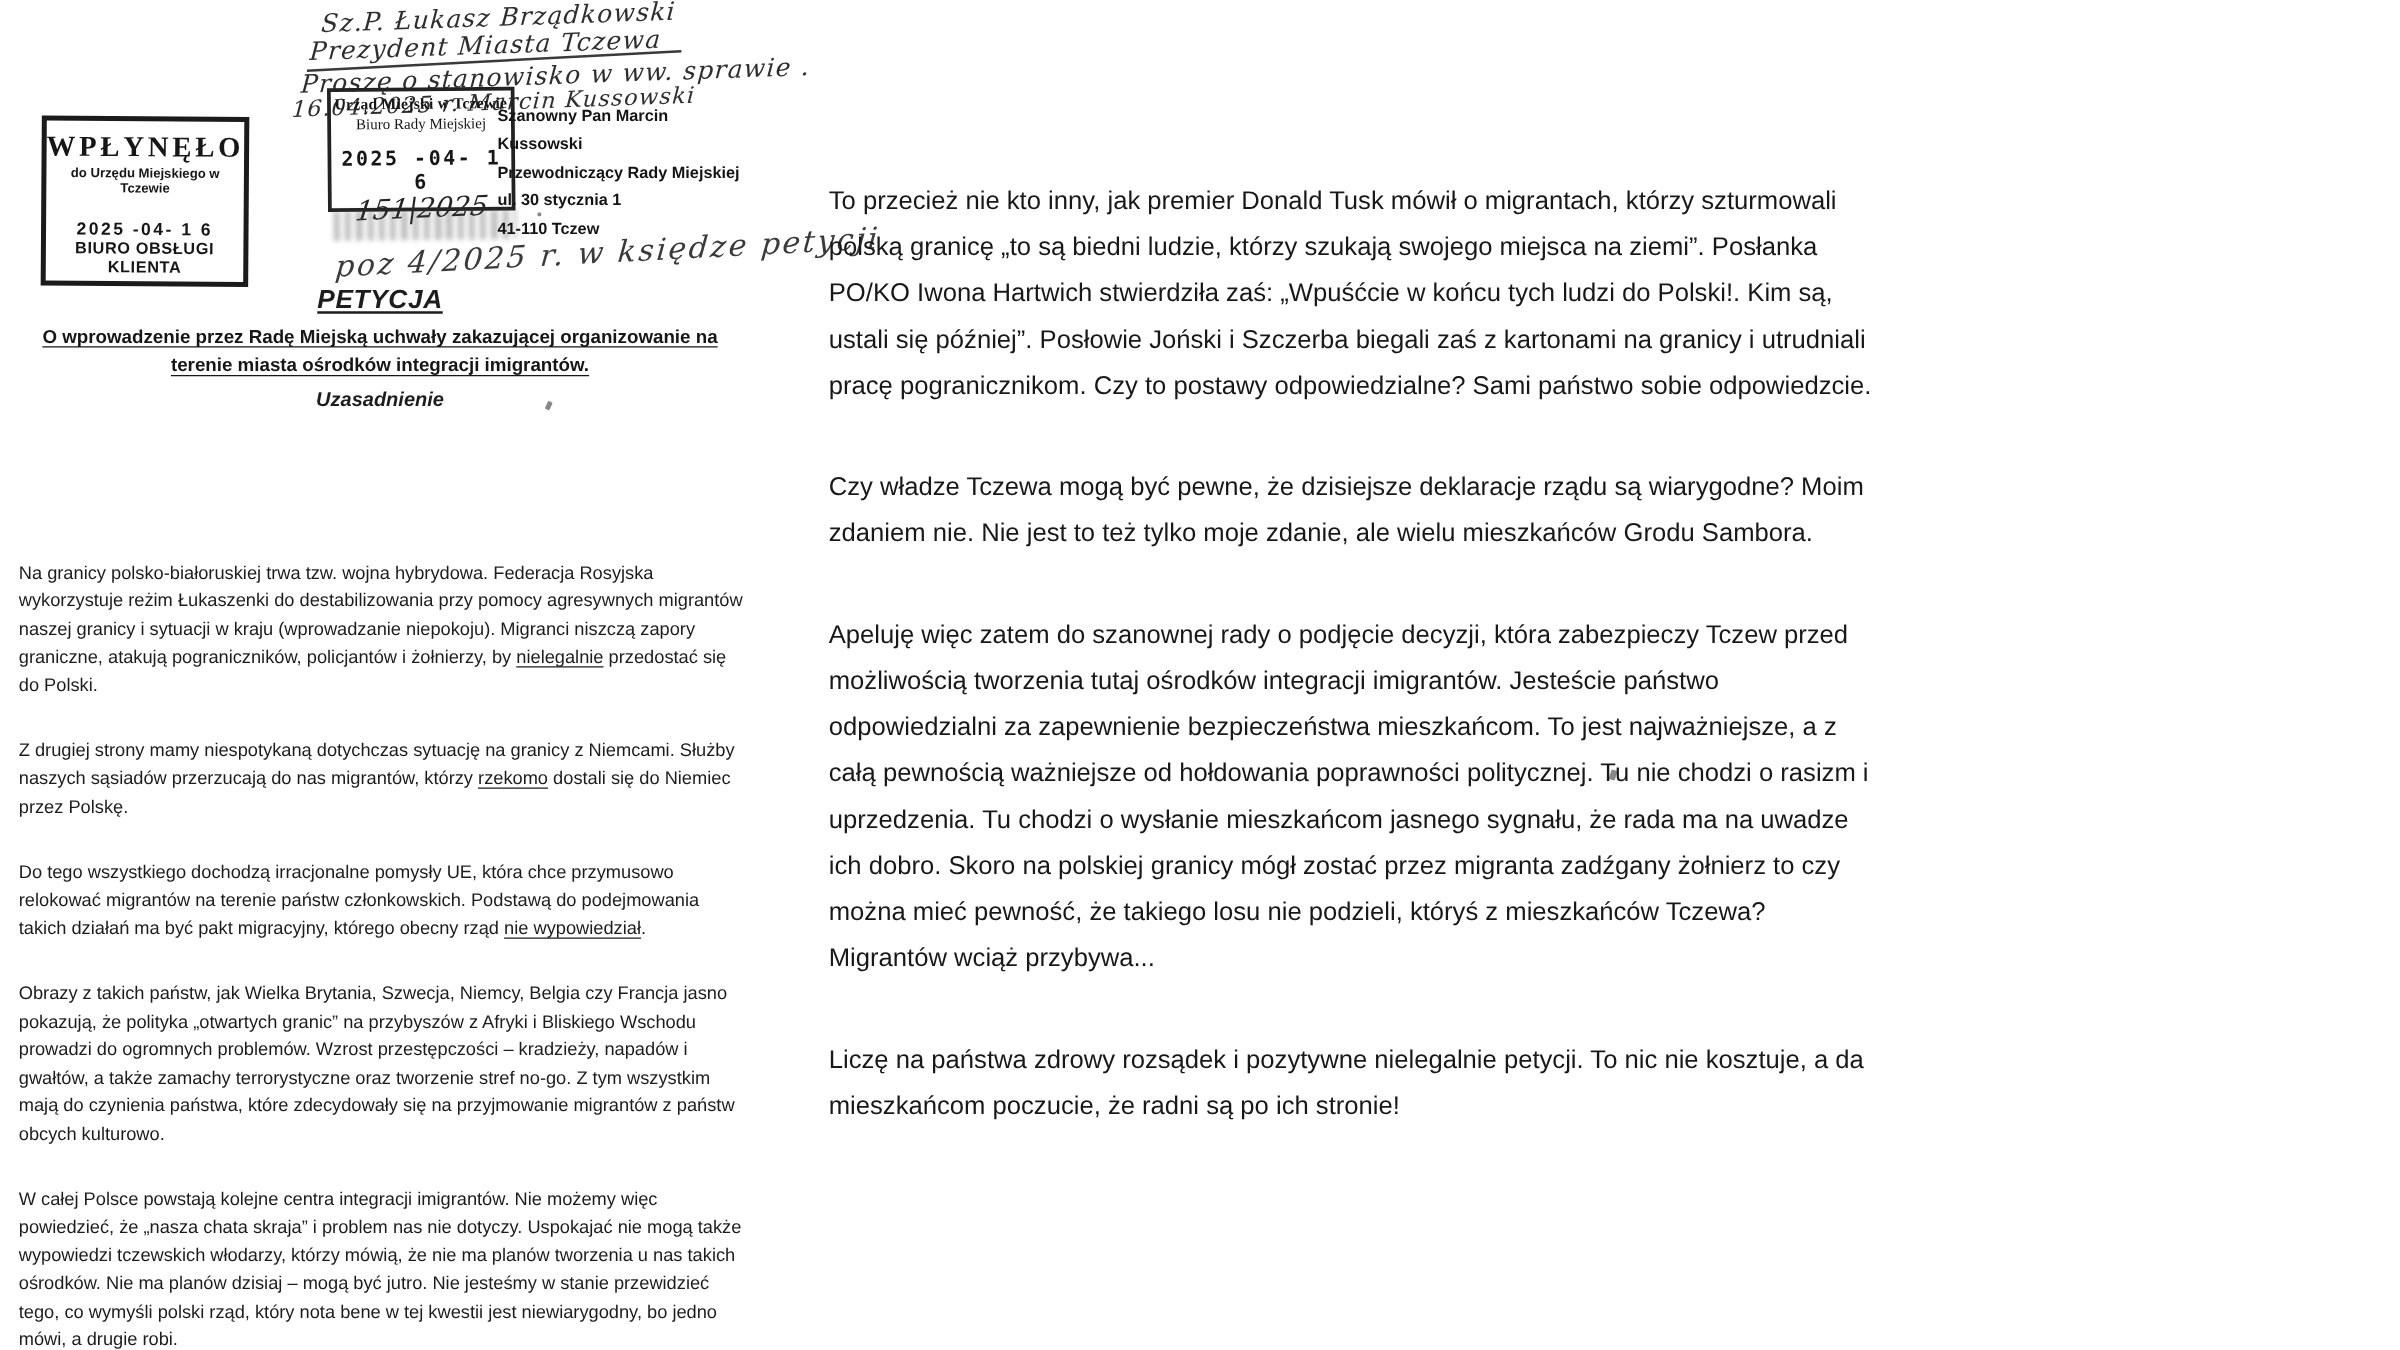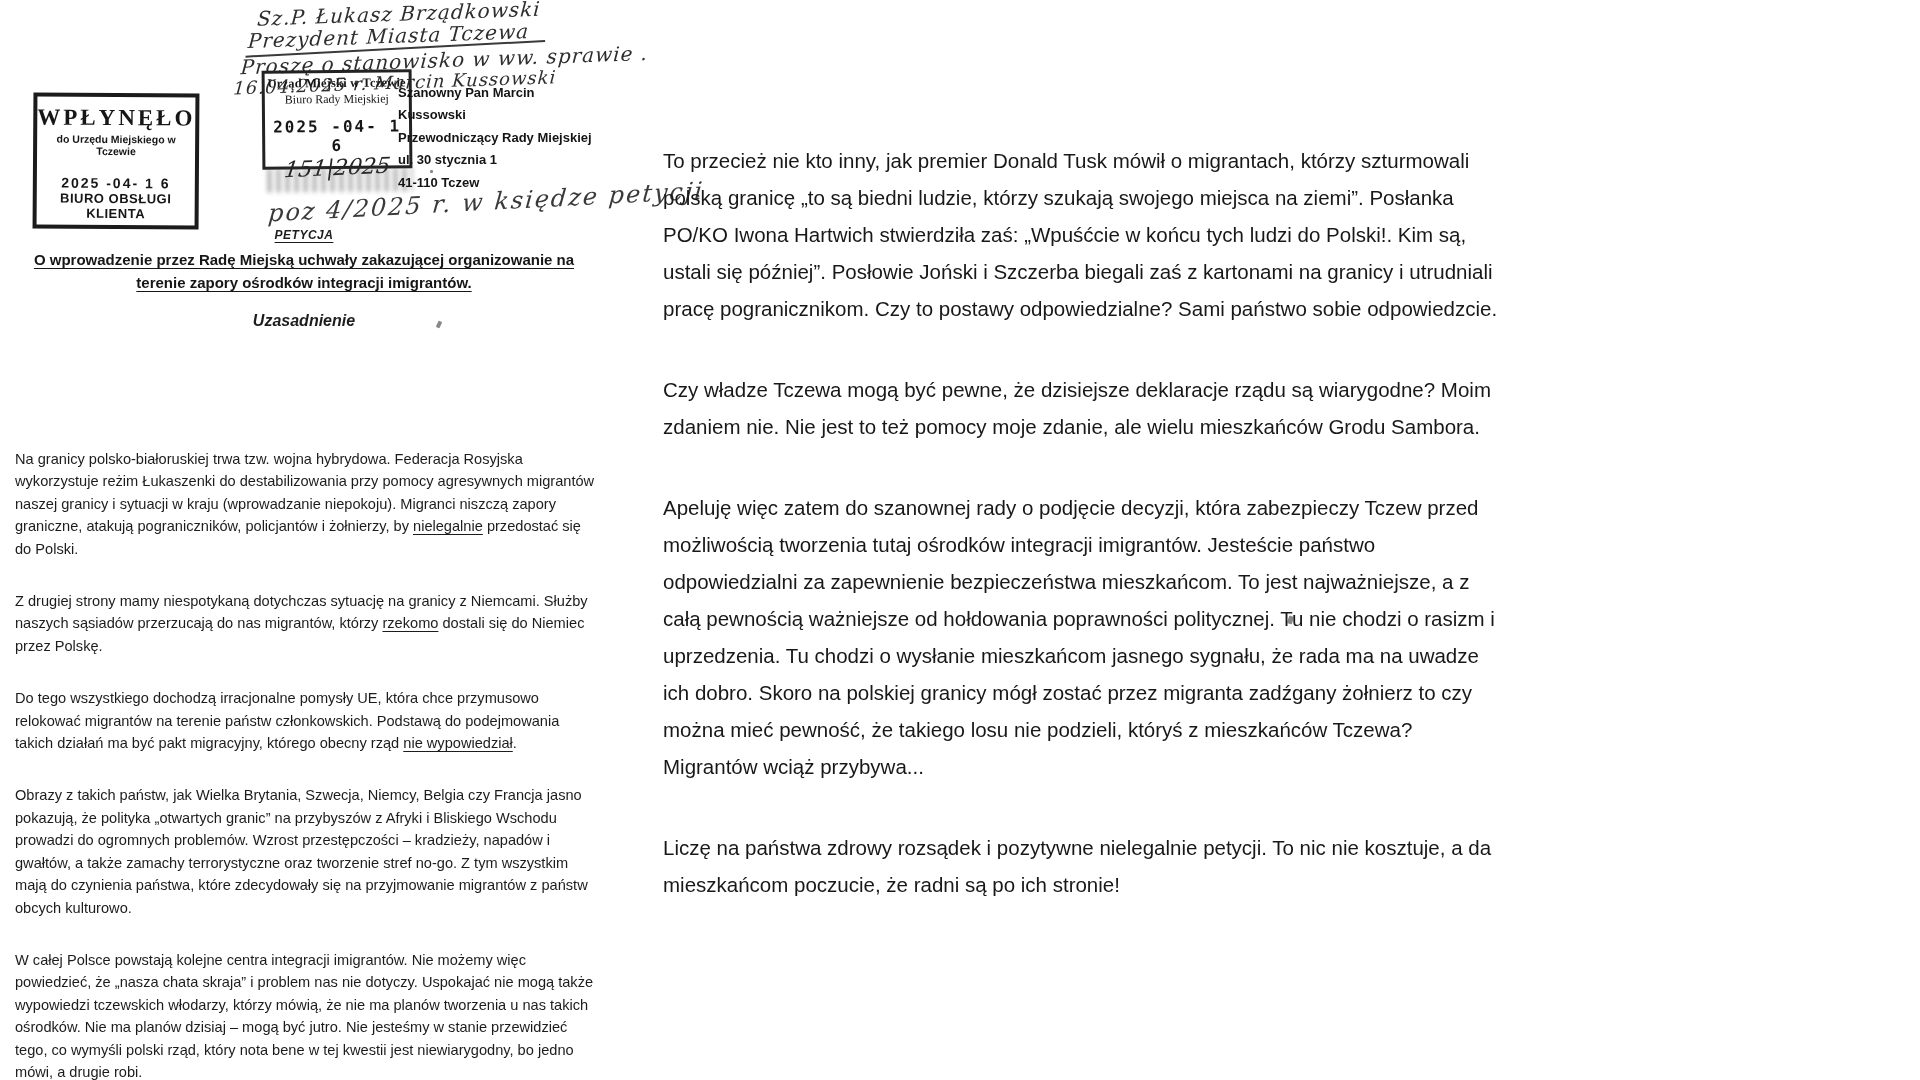--- a/index.html
+++ b/index.html
@@ -44,21 +44,21 @@
   }
   .hw-note{left:268px;top:188px;font-size:24px;transform:rotate(-3deg) skewX(-8deg);color:#3a3a3a;letter-spacing:2px;}
   
   .recipient{
     position:absolute;left:398px;top:82px;width:202px;text-align:left;
     font-weight:bold;font-size:13px;line-height:22.4px;color:#141414;
   }
   
   .title-block{position:absolute;left:0;top:228px;width:608px;text-align:center;}
   .petition-title{
-    font-size:12px;font-weight:bold;font-style:italic;letter-spacing:.5px;
+    font-size:21px;font-weight:bold;font-style:italic;letter-spacing:.5px;
     text-decoration:underline;text-underline-offset:3px;
   }
   .petition-subject{
     margin:6px auto 0 auto;width:562px;font-size:15px;font-weight:600;line-height:23px;
     text-decoration:underline;text-underline-offset:3px;color:#161616;
   }
   .justification-heading{
     position:absolute;left:0;top:312px;width:608px;text-align:center;
     font-size:16px;font-weight:bold;font-style:italic;
     text-underline-offset:3px;
@@ -111,36 +111,36 @@
 
   <div class="recipient">
     <div>Szanowny Pan Marcin Kussowski</div>
     <div>Przewodniczący Rady Miejskiej</div>
     <div>ul. 30 stycznia 1</div>
     <div>41-110 Tczew</div>
   </div>
 
   <div class="title-block">
     <div class="petition-title">PETYCJA</div>
-    <div class="petition-subject">O wprowadzenie przez Radę Miejską uchwały zakazującej organizowanie na terenie zapory ośrodków integracji imigrantów.</div>
+    <div class="petition-subject">O wprowadzenie przez Radę Miejską uchwały zakazującej organizowanie na terenie miasta ośrodków integracji imigrantów.</div>
   </div>
 
   <div class="justification-heading">Uzasadnienie</div>
 
   <div class="left-col">
     <p><span>Na granicy polsko-białoruskiej trwa tzw. wojna hybrydowa. Federacja Rosyjska wykorzystuje reżim Łukaszenki do destabilizowania przy pomocy agresywnych migrantów naszej granicy i sytuacji w kraju (wprowadzanie niepokoju). Migranci niszczą zapory graniczne, atakują pograniczników, policjantów i żołnierzy, by </span><span class="useg">nielegalnie</span><span> przedostać się do Polski.</span></p>
     <p><span>Z drugiej strony mamy niespotykaną dotychczas sytuację na granicy z Niemcami. Służby naszych sąsiadów przerzucają do nas migrantów, którzy </span><span class="useg">rzekomo</span><span> dostali się do Niemiec przez Polskę.</span></p>
     <p><span>Do tego wszystkiego dochodzą irracjonalne pomysły UE, która chce przymusowo relokować migrantów na terenie państw członkowskich. Podstawą do podejmowania takich działań ma być pakt migracyjny, którego obecny rząd </span><span class="useg">nie wypowiedział</span><span>.</span></p>
     <p><span>Obrazy z takich państw, jak Wielka Brytania, Szwecja, Niemcy, Belgia czy Francja jasno pokazują, że polityka „otwartych granic” na przybyszów z Afryki i Bliskiego Wschodu prowadzi do ogromnych problemów. Wzrost przestępczości – kradzieży, napadów i gwałtów, a także zamachy terrorystyczne oraz tworzenie stref no-go. Z tym wszystkim mają do czynienia państwa, które zdecydowały się na przyjmowanie migrantów z państw obcych kulturowo.</span></p>
     <p><span>W całej Polsce powstają kolejne centra integracji imigrantów. Nie możemy więc powiedzieć, że „nasza chata skraja” i problem nas nie dotyczy. Uspokajać nie mogą także wypowiedzi tczewskich włodarzy, którzy mówią, że nie ma planów tworzenia u nas takich ośrodków. Nie ma planów dzisiaj – mogą być jutro. Nie jesteśmy w stanie przewidzieć tego, co wymyśli polski rząd, który nota bene w tej kwestii jest niewiarygodny, bo jedno mówi, a drugie robi.</span></p>
   </div>
 
   <div class="right-col">
     <p><span>To przecież nie kto inny, jak premier Donald Tusk mówił o migrantach, którzy szturmowali polską granicę „to są biedni ludzie, którzy szukają swojego miejsca na ziemi”. Posłanka PO/KO Iwona Hartwich stwierdziła zaś: „Wpuśćcie w końcu tych ludzi do Polski!. Kim są, ustali się później”. Posłowie Joński i Szczerba biegali zaś z kartonami na granicy i utrudniali pracę pogranicznikom. Czy to postawy odpowiedzialne? Sami państwo sobie odpowiedzcie.</span></p>
-    <p><span>Czy władze Tczewa mogą być pewne, że dzisiejsze deklaracje rządu są wiarygodne? Moim zdaniem nie. Nie jest to też pomocy moje zdanie, ale wielu mieszkańców Grodu Sambora.</span></p>
+    <p><span>Czy władze Tczewa mogą być pewne, że dzisiejsze deklaracje rządu są wiarygodne? Moim zdaniem nie. Nie jest to też tylko moje zdanie, ale wielu mieszkańców Grodu Sambora.</span></p>
     <p><span>Apeluję więc zatem do szanownej rady o podjęcie decyzji, która zabezpieczy Tczew przed możliwością tworzenia tutaj ośrodków integracji imigrantów. Jesteście państwo odpowiedzialni za zapewnienie bezpieczeństwa mieszkańcom. To jest najważniejsze, a z całą pewnością ważniejsze od hołdowania poprawności politycznej. Tu nie chodzi o rasizm i uprzedzenia. Tu chodzi o wysłanie mieszkańcom jasnego sygnału, że rada ma na uwadze ich dobro. Skoro na polskiej granicy mógł zostać przez migranta zadźgany żołnierz to czy można mieć pewność, że takiego losu nie podzieli, któryś z mieszkańców Tczewa? Migrantów wciąż przybywa...</span></p>
     <p><span>Liczę na państwa zdrowy rozsądek i pozytywne nielegalnie petycji. To nic nie kosztuje, a da mieszkańcom poczucie, że radni są po ich stronie!</span></p>
   </div>
 
   <span class="speck" style="left:437px;top:321px;width:4px;height:7px;transform:rotate(25deg);"></span>
   <span class="speck" style="left:1288px;top:616px;width:5px;height:8px;transform:rotate(18deg);"></span>
   <span class="speck" style="left:430px;top:170px;width:3px;height:3px;"></span>
 
 </div>
 

